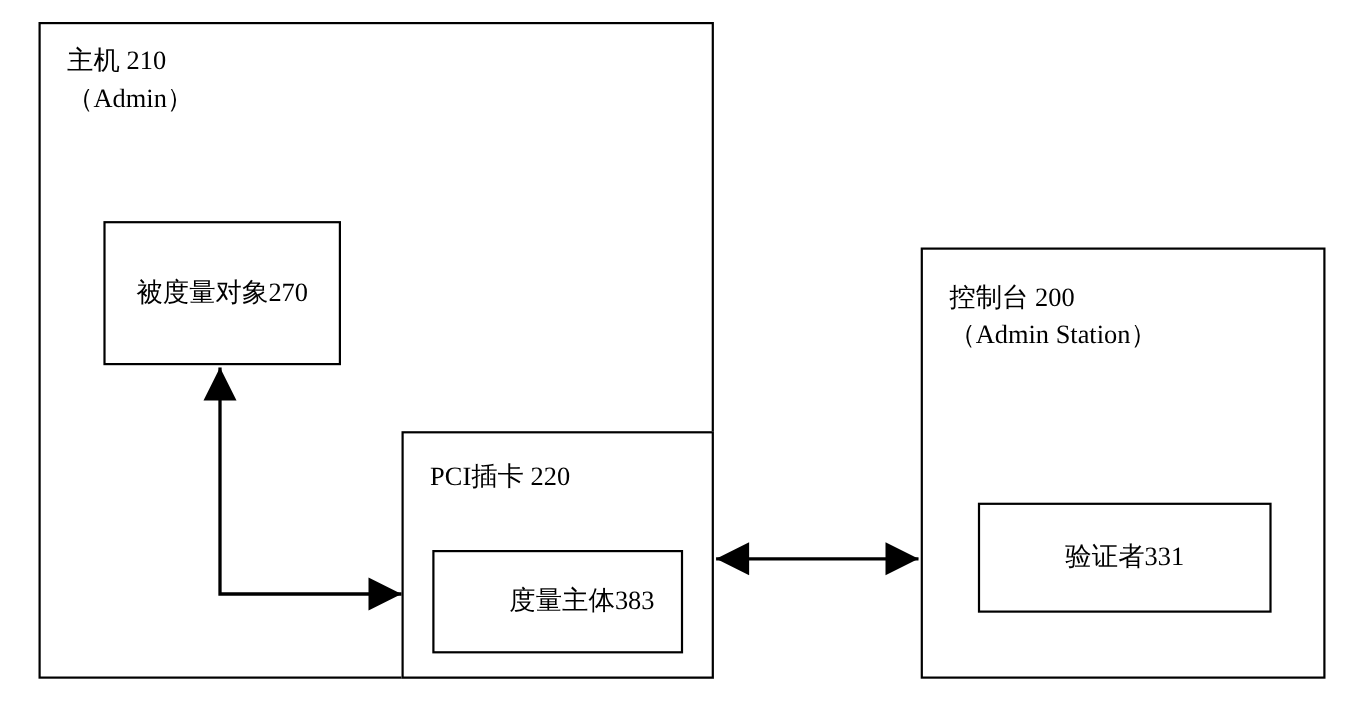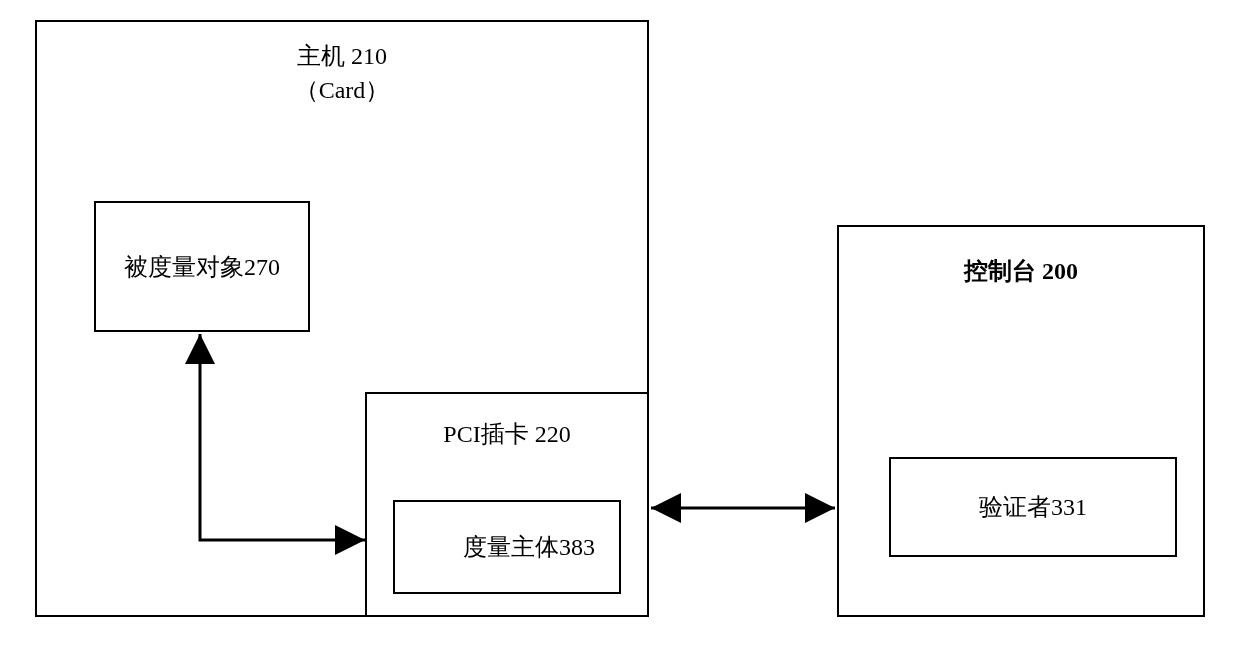--- a/index.html
+++ b/index.html
@@ -14,44 +14,44 @@
     color: #000;
     position: relative;
   }
   .box {
     position: absolute;
     border: 2.5px solid #000;
     background: #fff;
   }
   .label {
     position: absolute;
-    text-align: center;
     width: 100%;
     line-height: 1.4;
+    margin-left: 24px;
   }
   .center-two {
     display: flex;
     align-items: center;
     justify-content: center;
     height: 100%;
     line-height: 1.5;
   }
   svg.connector {
     position: absolute;
     overflow: visible;
     pointer-events: none;
   }
 </style>
 </head>
 <body>
 
 <div class="box" style="left:35px; top:20px; width:614px; height:597px;">
   <div class="label" style="top:18px;">
     <span>主机 210</span><br>
-    <span>（Card）</span>
+    <span>（Admin）</span>
   </div>
 </div>
 
 <div class="box" style="left:94px; top:201px; width:216px; height:131px;">
   <div class="center-two">
     <span>被度量对象</span>
     <span>270</span>
   </div>
 </div>
 
@@ -61,27 +61,28 @@
   </div>
 </div>
 
 <div class="box" style="left:393px; top:500px; width:228px; height:94px;padding-left:44px;">
   <div class="center-two">
     <span>度量主体</span>
     <span>383</span>
   </div>
 </div>
 
-<div class="box" style="left:837px; top:225px; width:368px; height:392px;font-weight:bold;">
+<div class="box" style="left:837px; top:225px; width:368px; height:392px;">
   <div class="label" style="top:28px;">
     <span>控制台 200</span><br>
+    <span>（Admin Station）</span>
   </div>
 </div>
 
-<div class="box" style="left:889px; top:457px; width:288px; height:100px;">
+<div class="box" style="left:889px; top:457px; width:267px; height:100px;">
   <div class="center-two">
     <span>验证者</span>
     <span>331</span>
   </div>
 </div>
 
 <svg class="connector" style="left:0; top:0; width:1240px; height:652px;">
   <defs>
     <marker id="arrow-end" markerWidth="14" markerHeight="14" refX="11" refY="6" orient="auto">
       <path d="M1,1 L11,6 L1,11 Z" fill="#000"></path>

